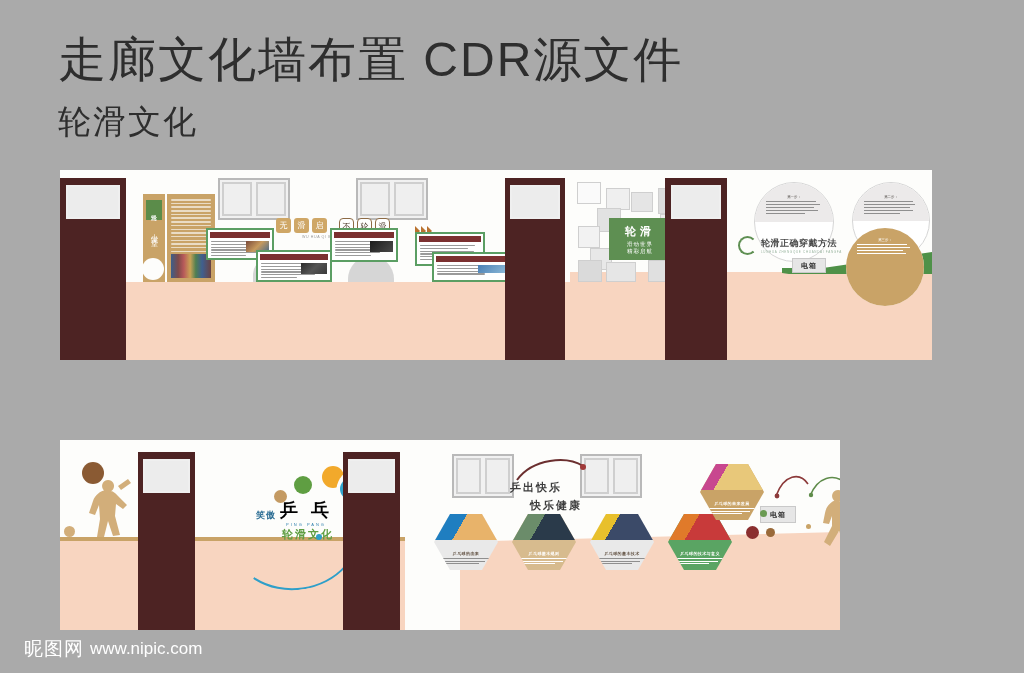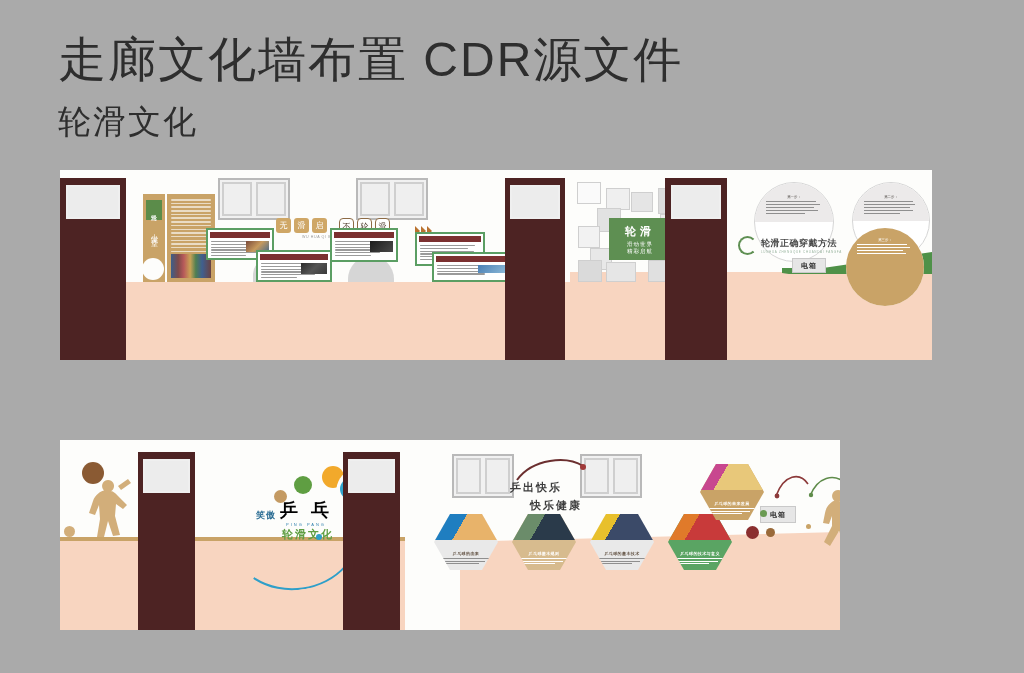--- a/index.html
+++ b/index.html
@@ -578,14 +578,18 @@
     <div class="pillar" style="left:78px; top:12px; width:57px; height:178px;">
       <div class="pillar-frame"></div>
     </div>
 
     <div class="pillar-top-white" style="left:283px; top:0; width:57px; height:12px;"></div>
     <div class="pillar" style="left:283px; top:12px; width:57px; height:178px;">
       <div class="pillar-frame"></div>
     </div>
   </div>
 
+  <div class="footer-logo">
+    <span class="cn">昵图网</span>
+    <span class="url">www.nipic.com</span>
+  </div>
 
 </div>
 
 </body></html>

